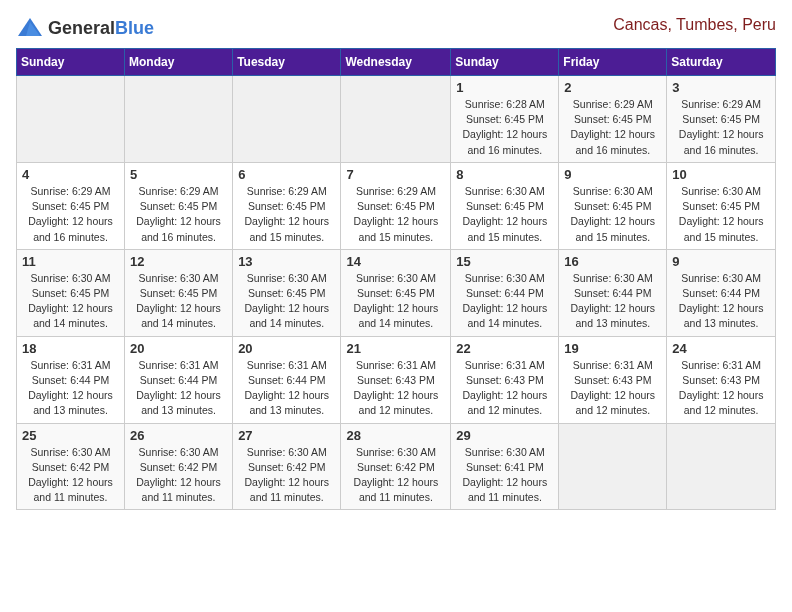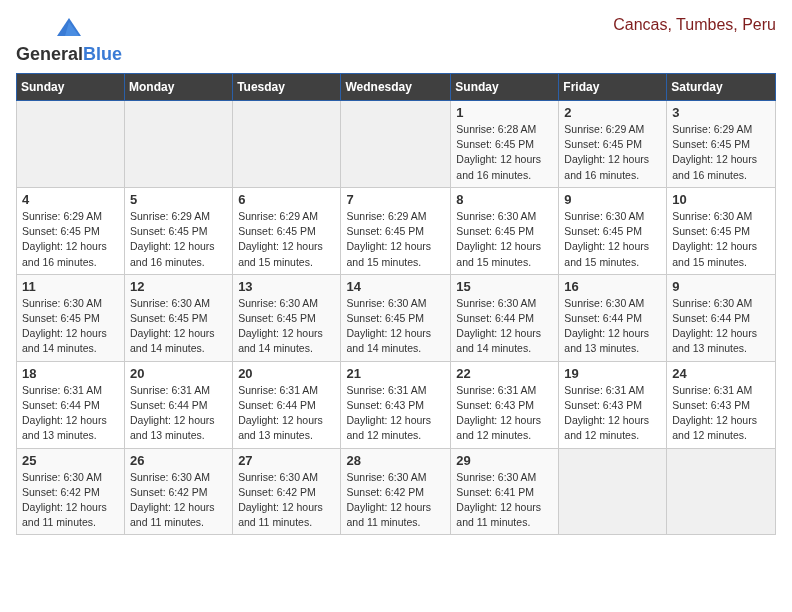--- a/index.html
+++ b/index.html
@@ -13,21 +13,20 @@
     .header {
       display: flex;
       justify-content: space-between;
       align-items: flex-start;
       margin-bottom: 8px;
     }
     .logo {
       display: flex;
       align-items: center;
       gap: 4px;
-      flex-direction: column;
     }
     .logo-text-general {
       font-size: 18px;
       font-weight: bold;
       color: #333;
     }
     .logo-text-blue {
       font-size: 18px;
       font-weight: bold;
       color: #3a7bd5;
@@ -47,21 +46,21 @@
     .subtitle {
       font-size: 16px;
       color: #7f1d1d;
     }
     .calendar {
       width: 100%;
       border-collapse: collapse;
       font-size: 11px;
     }
     .calendar thead th {
-      background-color: #404040;
+      background-color: #4c1d95;
       color: #fff;
       padding: 6px 4px;
       text-align: left;
       font-size: 12px;
       font-weight: bold;
       border: 1px solid #2a5fa8;
     }
     .calendar tbody td {
       border: 1px solid #ccc;
       vertical-align: top;
@@ -79,20 +78,21 @@
     .day-num {
       font-size: 13px;
       font-weight: bold;
       color: #333;
       margin-bottom: 2px;
     }
     .day-info {
       color: #333;
       font-size: 10.5px;
       line-height: 1.45;
+      text-align: center;
     }
     .empty-cell {
       background-color: #f0f0f0 !important;
     }
   </style>
 </head>
 <body>
 
 <div class="header">
   <div class="logo">

